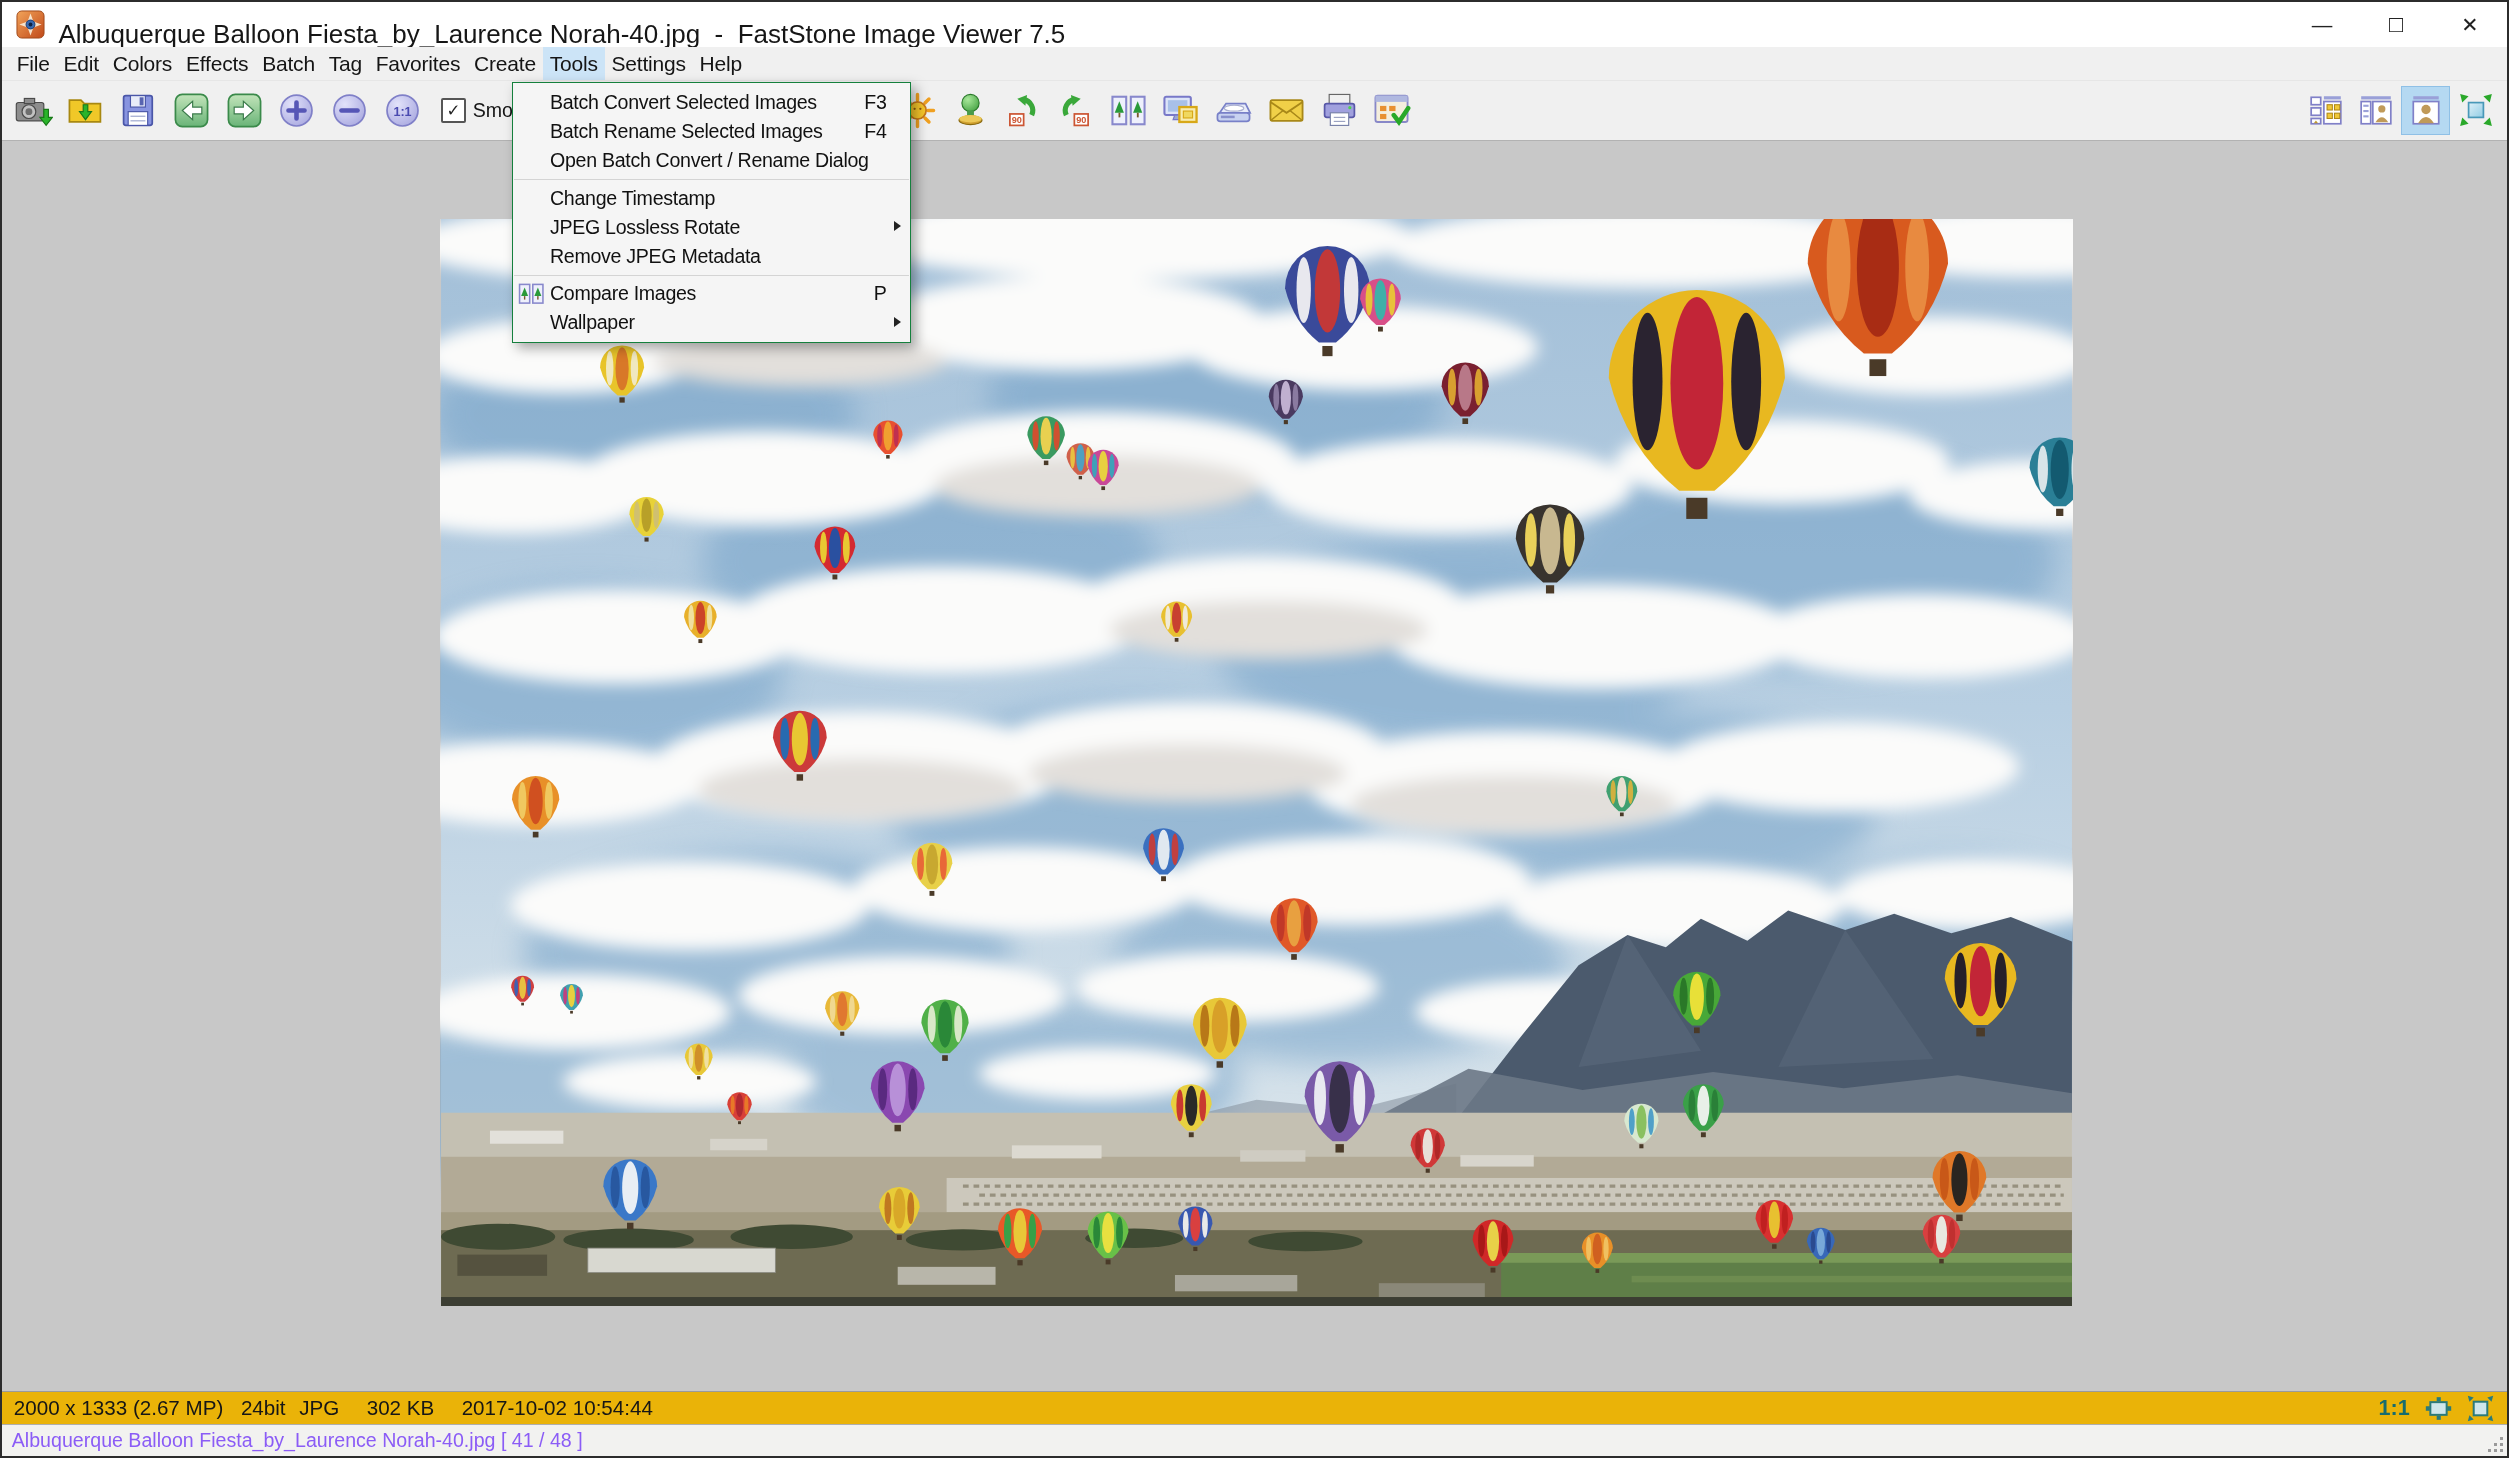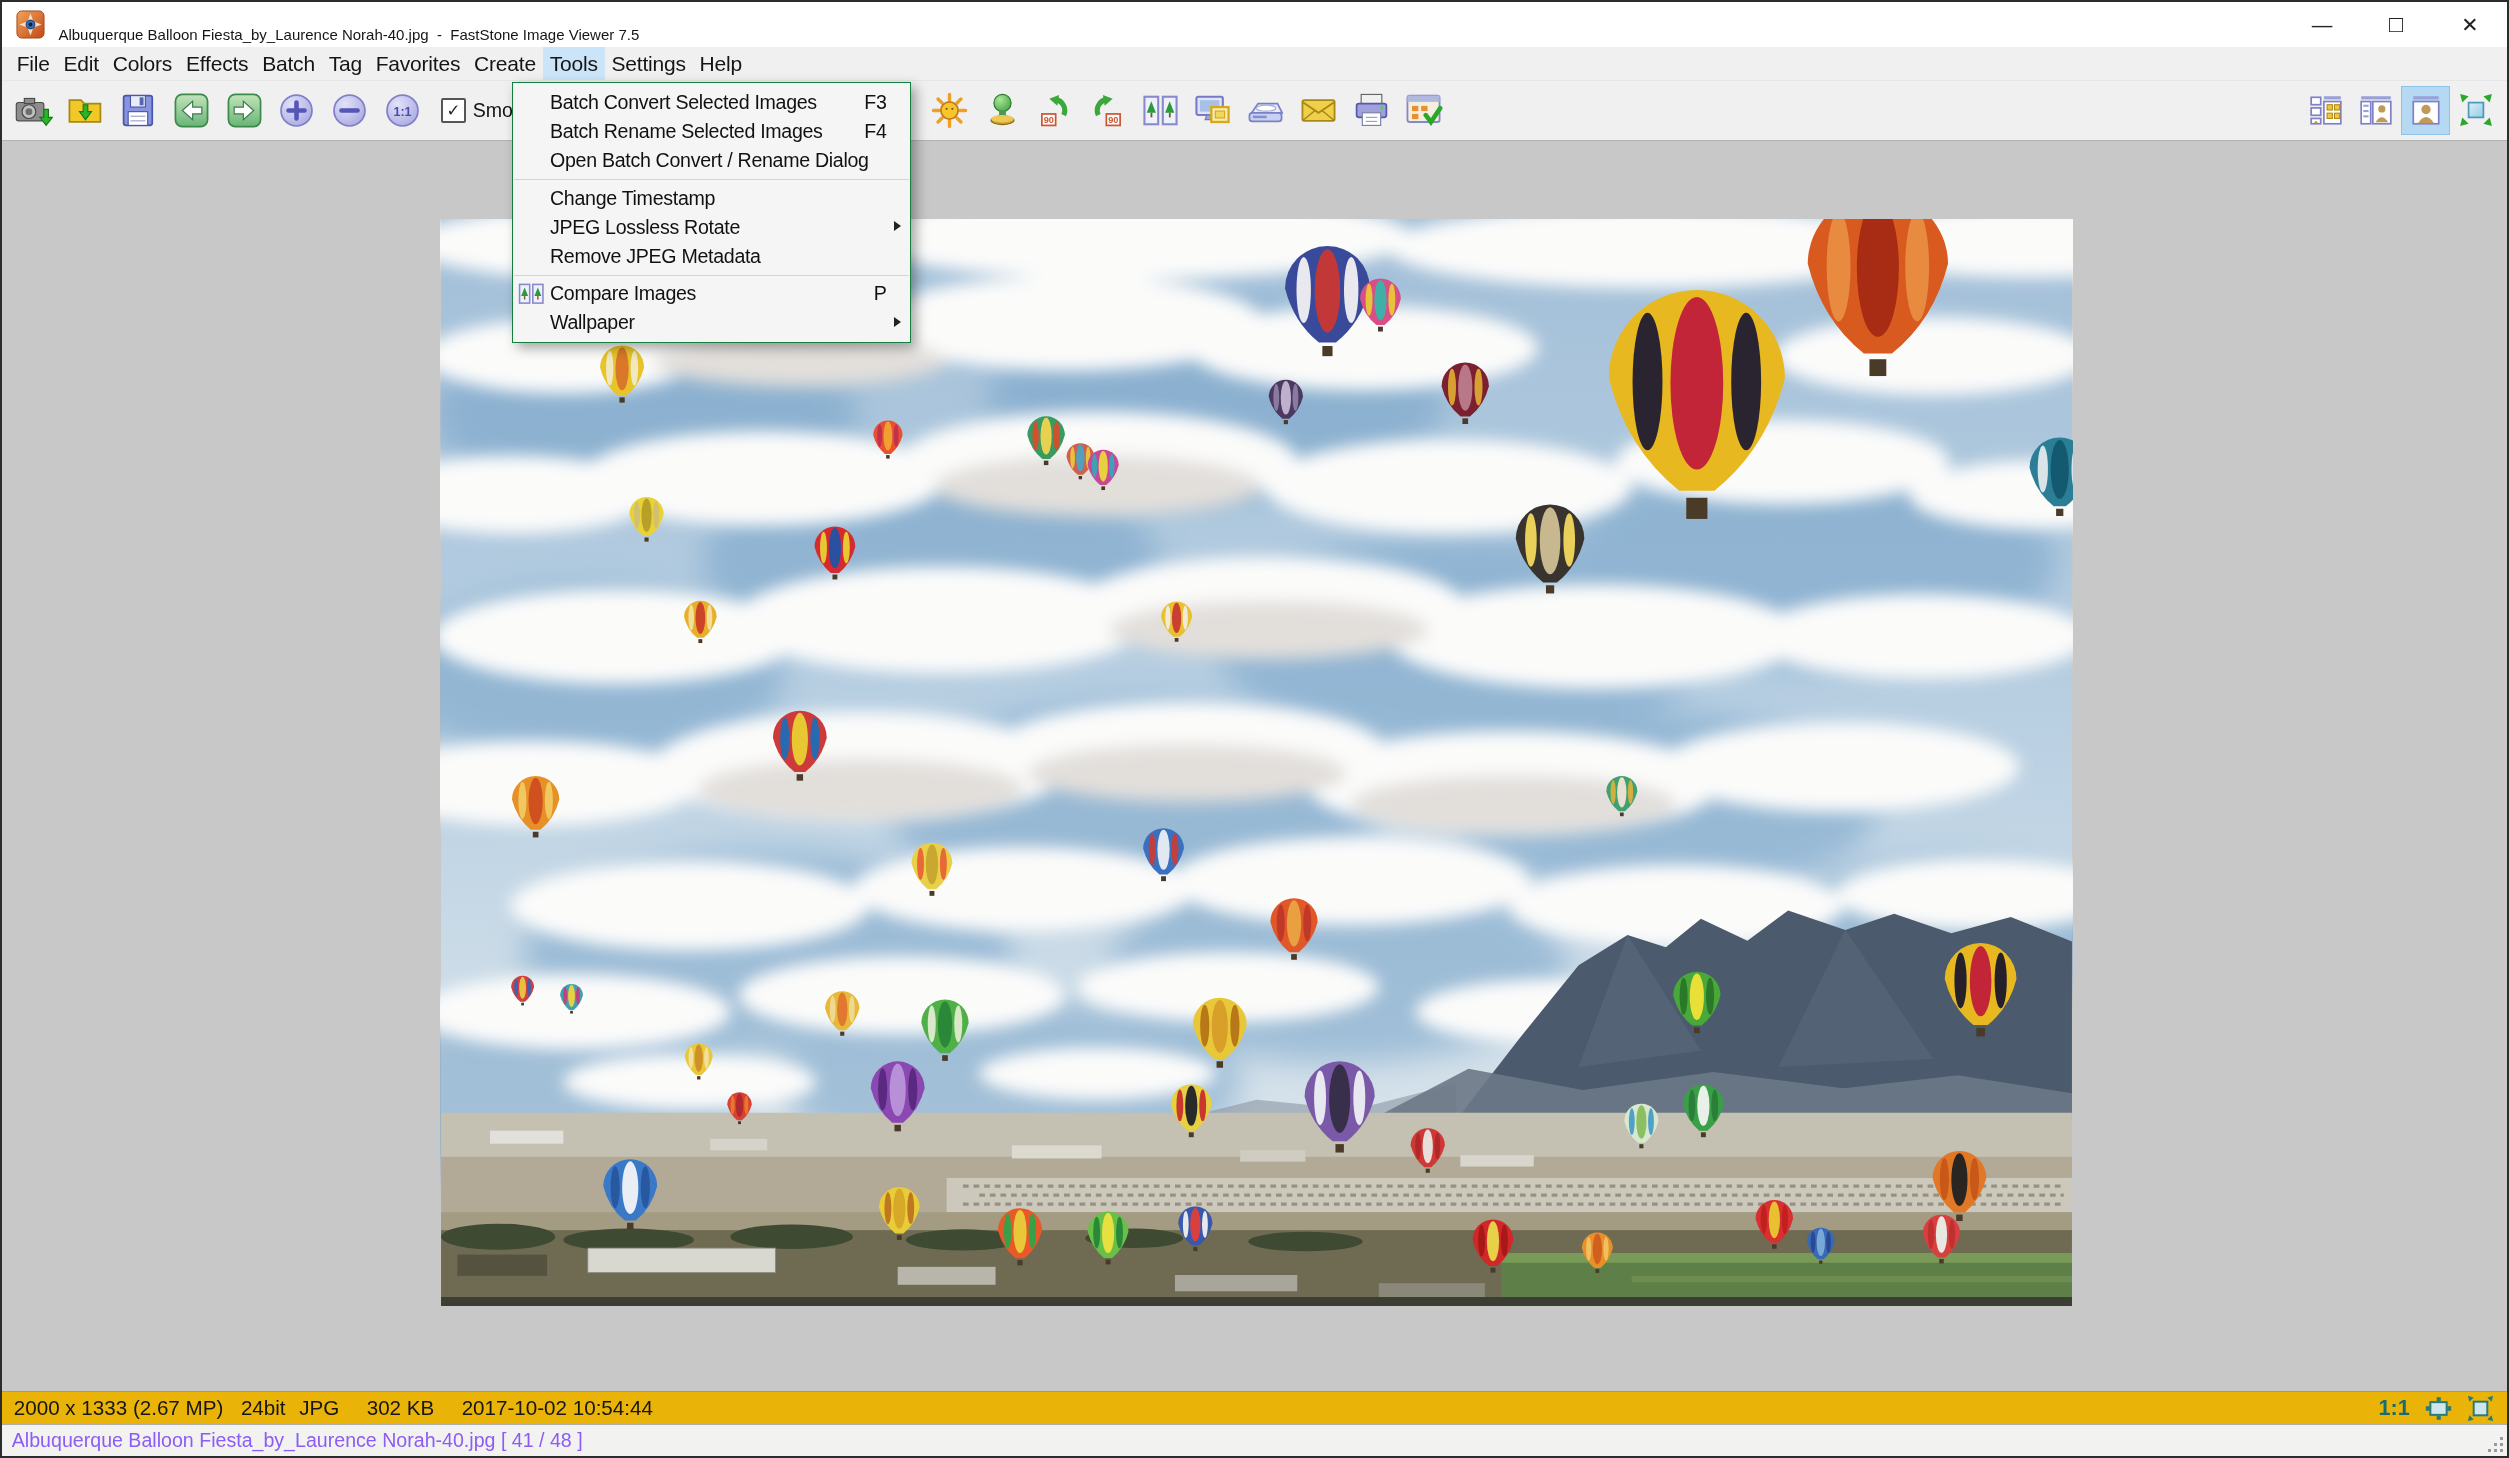--- a/index.html
+++ b/index.html
@@ -4,21 +4,21 @@
 <style>
   html,body{margin:0;padding:0;}
   body{width:2509px;height:1458px;overflow:hidden;background:#d4d4d4;
        font-family:"Liberation Sans",sans-serif;-webkit-font-smoothing:antialiased;}
   .window{position:relative;width:2509px;height:1458px;box-sizing:border-box;
           border:2px solid #2c2c2c;background:#f0f0f0;display:flex;flex-direction:column;}
 
   
   .titlebar{height:45px;background:#ffffff;display:flex;align-items:center;flex:none;}
   .title-icon{width:29px;height:29px;margin:0 13.7px 0 13.7px;flex:none;}
-  .title-text{font-size:15px;color:#161616;white-space:pre;margin-top:20px;}
+  .title-text{font-size:26px;color:#161616;white-space:pre;margin-top:20px;}
   .win-controls{margin-left:auto;display:flex;height:100%;}
   .win-btn{width:74px;display:flex;align-items:center;justify-content:center;
            font-size:20.6px;color:#222;}
   .win-btn.max{font-size:23.5px;}
 
   
   .menubar{height:33px;background:#f0f0f0;display:flex;align-items:stretch;
            padding-left:7.8px;flex:none;font-size:21px;letter-spacing:-0.2px;
            border-bottom:1px solid #e6e6e6;}
   .menu-item{display:flex;align-items:center;padding:0 6.9px;color:#151515;}
@@ -26,21 +26,21 @@
 
   
   .toolbar{height:59px;background:#f0f0f0;position:relative;display:flex;
            align-items:center;padding-left:11.8px;flex:none;border-bottom:1px solid #b2b2b2;}
   .tbtn{width:39px;height:39px;margin-right:13.7px;flex:none;}
   .tbtn svg{width:39px;height:39px;display:block;}
   .smooth{display:flex;align-items:center;margin-left:5.9px;}
   .checkbox{width:20.6px;height:20.6px;border:2px solid #555;background:#fff;border-radius:2px;
             display:flex;align-items:center;justify-content:center;font-size:16.7px;color:#222;flex:none;}
   .smooth-label{font-size:19.6px;margin-left:6.9px;color:#151515;white-space:nowrap;}
-  .tb-center{position:absolute;left:928px;top:9.8px;display:flex;}
+  .tb-center{position:absolute;left:896px;top:9.8px;display:flex;}
   .tb-right{position:absolute;right:7.8px;top:5.9px;display:flex;}
   .vbtn{width:47px;height:47px;display:flex;align-items:center;justify-content:center;margin-left:2.9px;}
   .vbtn svg{width:36px;height:36px;display:block;}
   .vbtn.active{background:#b5d9f2;outline:1px solid #8fc0e6;}
 
   
   .main{flex:1;background:#c8c8c8;position:relative;overflow:hidden;}
   .photo{position:absolute;left:438px;top:78px;width:1633px;height:1087px;display:block;}
 
   

